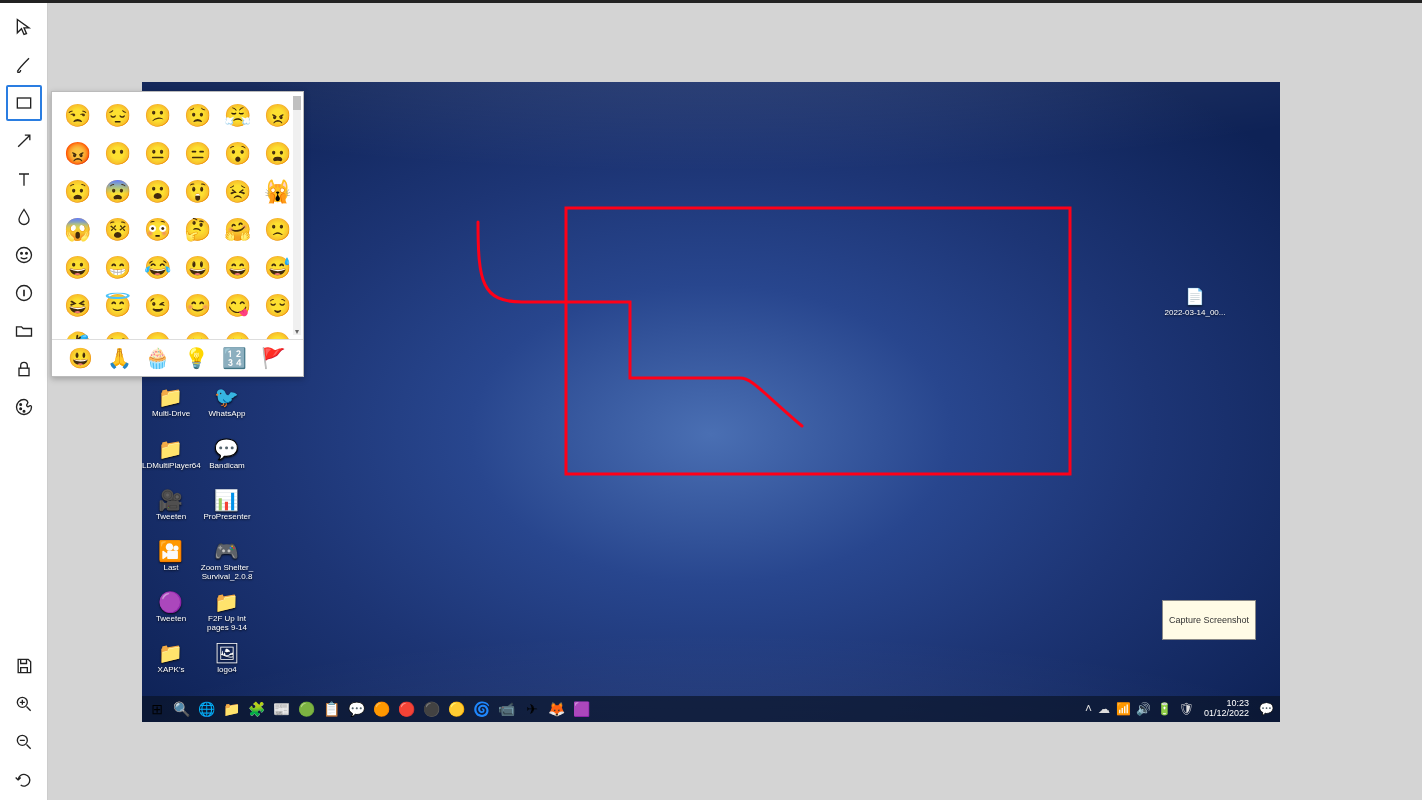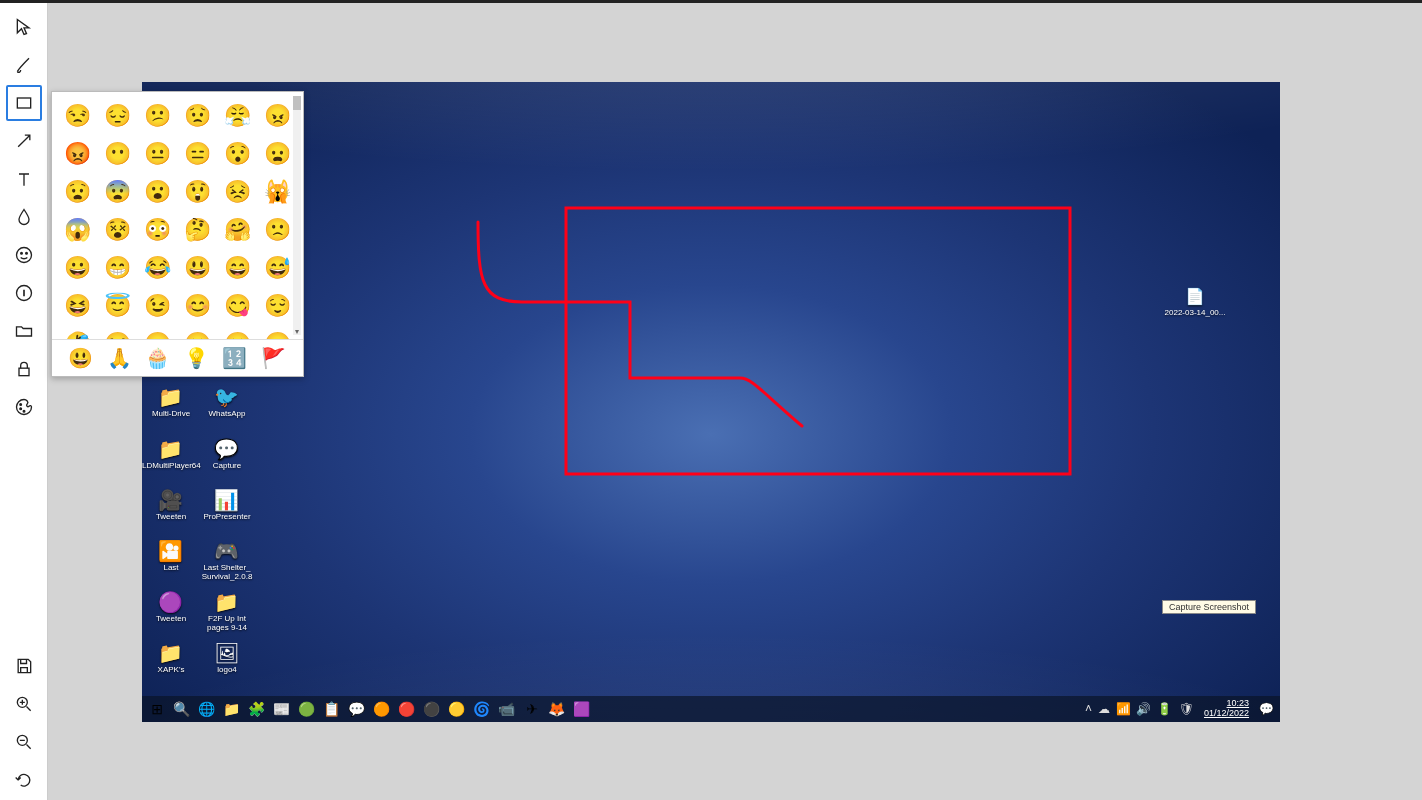--- a/index.html
+++ b/index.html
@@ -30,28 +30,28 @@
 .emoji-scrollbar .down { position: absolute; bottom: 0; width:8px; height:8px; display:flex; align-items:center; justify-content:center; font-size:8px; color:#666;}
 .emoji-tabs { border-top: 1px solid #ddd; display: flex; justify-content: space-around; padding: 6px 10px; }
 .emoji-tab { font-size: 20px; cursor: pointer; }
 
 .desktop-icons { position: absolute; inset: 0; }
 .d-icon { position: absolute; width: 58px; text-align: center; color: #fff; font-size: 8px; text-shadow: 0 1px 2px rgba(0,0,0,0.8); }
 .d-icon .glyph { font-size: 20px; line-height: 1; margin-bottom: 2px; }
 .d-icon-file { position:absolute; width:70px; text-align:center; color:#fff; font-size:8px; text-shadow:0 1px 2px rgba(0,0,0,0.8);}
 .d-icon-file .glyph{font-size:16px; color:#eee; margin-bottom:2px;}
 
-.tooltip { position: absolute; background:#fffbe6; border:1px solid #888; color:#333; font-size:9px; padding:1px 6px; }
+.tooltip { position: absolute; background:#fffbe6; border:1px solid #888; color:#333; font-size:9px; padding:14px 6px; }
 
 .taskbar { position: absolute; left: 0; right: 0; bottom: 0; height: 26px; background: rgba(10,20,40,0.7); display: flex; align-items: center; padding: 0 6px; }
 .taskbar .tb-left { display:flex; gap:7px; align-items:center; }
 .taskbar .tb-icon { width: 18px; height: 18px; display: flex; align-items: center; justify-content: center; cursor: pointer; font-size: 14px; }
 .taskbar .tb-right { margin-left: auto; display:flex; gap:6px; align-items:center; color:#fff; font-size:9px;}
 .taskbar .tb-sys { font-size:12px; color:#ddd; cursor:pointer;}
-.taskbar .clock { text-align:right; line-height:1.1; margin:12px 4px;text-decoration:underline;}
+.taskbar .clock { text-align:right; line-height:1.1; margin:12px 4px;}
 </style>
 </head>
 <body>
 
 <div class="topbar"></div>
 
 <div class="toolbox">
   <div class="tool">
       <svg viewBox="0 0 24 24">
         <path d="M4 3 L4 19 L9 14 L12 21 L15 20 L12 13 L18 13 Z"></path>
@@ -169,29 +169,29 @@
           <div class="glyph">📁</div>
           <div>XAPK's</div>
         </div>
 
       <div class="d-icon" style="left:56px; top:305px;">
           <div class="glyph">🐦</div>
           <div>WhatsApp</div>
         </div>
       <div class="d-icon" style="left:56px; top:357px;">
           <div class="glyph">💬</div>
-          <div>Capture</div>
+          <div>Bandicam</div>
         </div>
       <div class="d-icon" style="left:56px; top:408px;">
           <div class="glyph">📊</div>
           <div>ProPresenter</div>
         </div>
       <div class="d-icon" style="left:56px; top:459px;">
           <div class="glyph">🎮</div>
-          <div>Last Shelter_ Survival_2.0.8</div>
+          <div>Zoom Shelter_ Survival_2.0.8</div>
         </div>
       <div class="d-icon" style="left:56px; top:510px;">
           <div class="glyph">📁</div>
           <div>F2F Up Int pages 9-14</div>
         </div>
       <div class="d-icon" style="left:56px; top:561px;">
           <div class="glyph">🖼</div>
           <div>logo4</div>
         </div>
 

